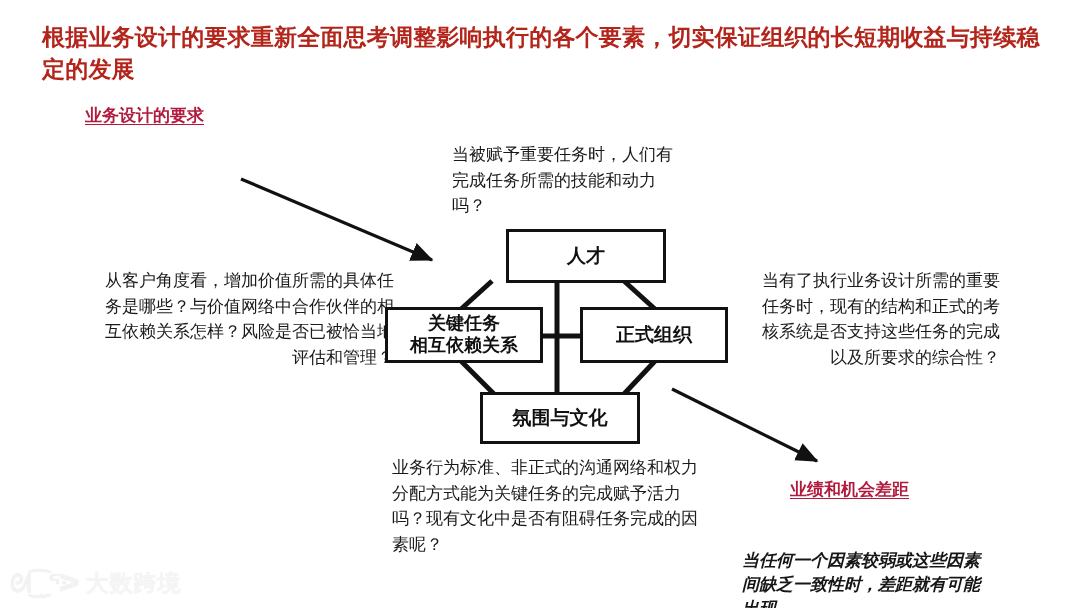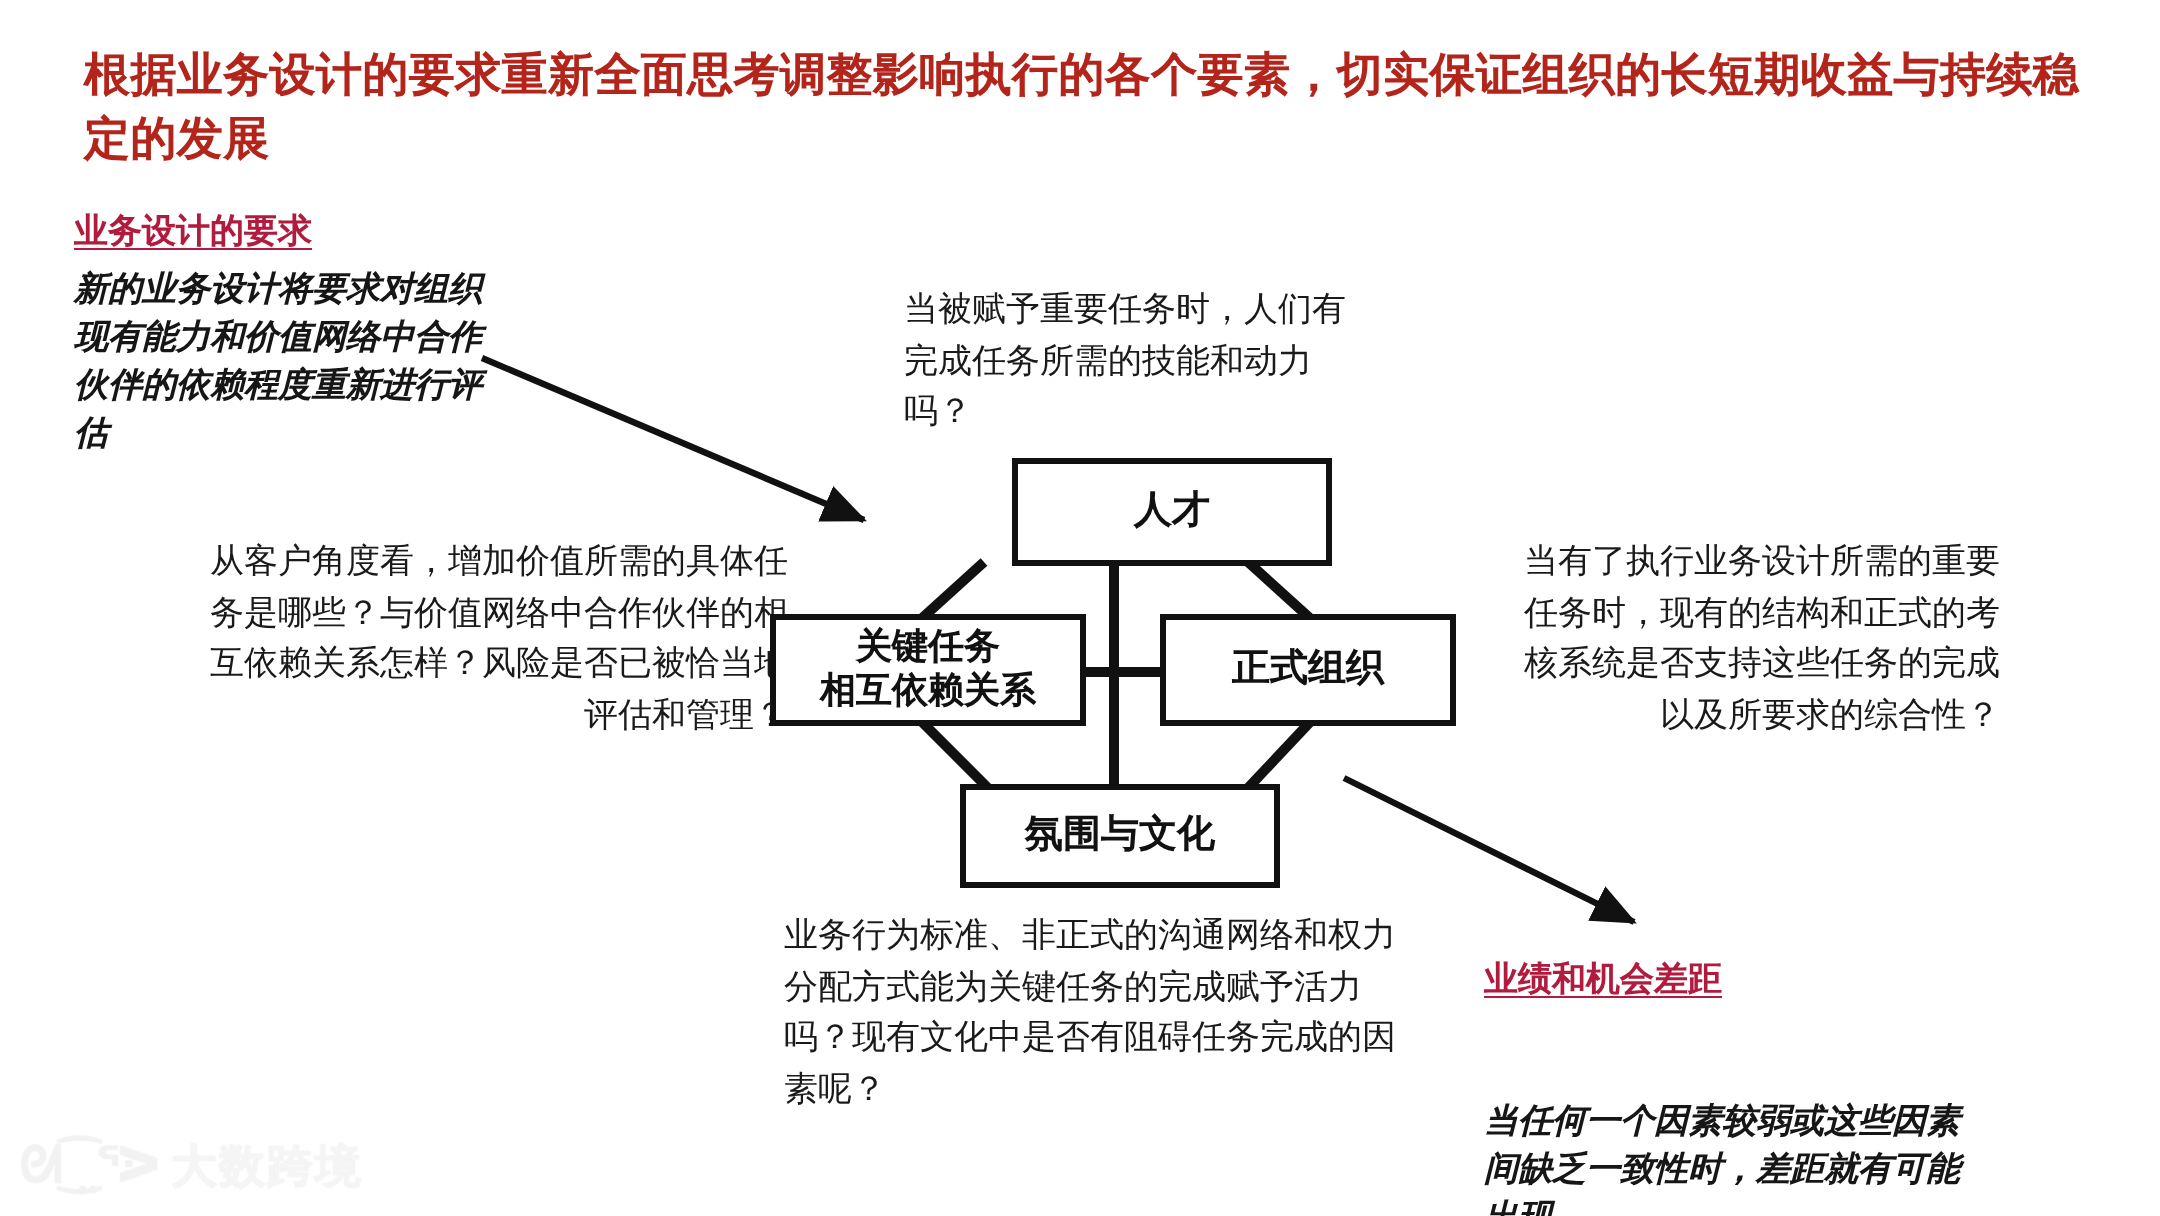--- a/index.html
+++ b/index.html
@@ -48,20 +48,21 @@
   }
 
   
   .red-heading {
     color: #b01b3e;
     font-weight: bold;
     font-size: 17px;
     text-decoration: underline;
     text-underline-offset: 3px;
     white-space: nowrap;
+    margin-left: 48px;
   }
   #biz-design-heading { left: 37px; top: 104px; }
   #gap-heading { left: 742px; top: 478px; }
 
   
   .italic-note {
     font-style: italic;
     font-weight: bold;
     font-size: 17px;
     line-height: 1.42;
@@ -138,21 +139,20 @@
 </style>
 </head>
 <body>
 
 <div class="stage">
 
   <div class="abs" id="slide-title">根据业务设计的要求重新全面思考调整影响执行的各个要素，切实保证组织的长短期收益与持续稳定的发展</div>
 
 
   <div class="abs red-heading" id="biz-design-heading">业务设计的要求</div>
-  <div class="abs italic-note" id="biz-design-note">新的业务设计将要求对组织现有能力和价值网络中合作伙伴的依赖程度重新进行评估</div>
 
   <div class="abs question" id="q-talent">当被赋予重要任务时，人们有完成任务所需的技能和动力吗？</div>
 
   <div class="abs question" id="q-tasks">从客户角度看，增加价值所需的具体任务是哪些？与价值网络中合作伙伴的相互依赖关系怎样？风险是否已被恰当地评估和管理？</div>
 
   <div class="abs question" id="q-formal">当有了执行业务设计所需的重要任务时，现有的结构和正式的考核系统是否支持这些任务的完成以及所要求的综合性？</div>
 
   <div class="abs question" id="q-culture">业务行为标准、非正式的沟通网络和权力分配方式能为关键任务的完成赋予活力吗？现有文化中是否有阻碍任务完成的因素呢？</div>
 
   <div class="abs red-heading" id="gap-heading">业绩和机会差距</div>

